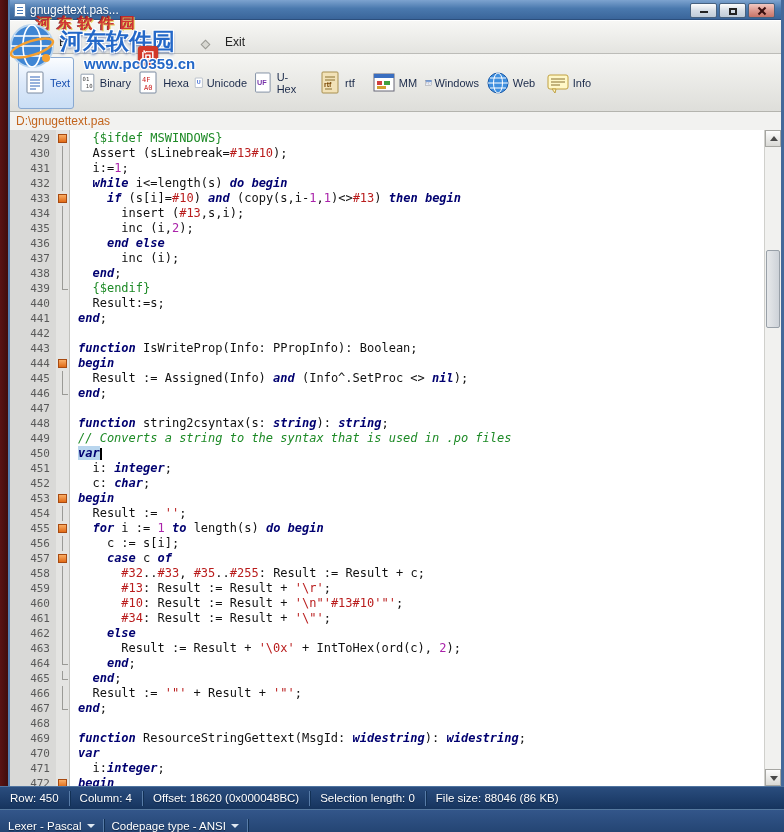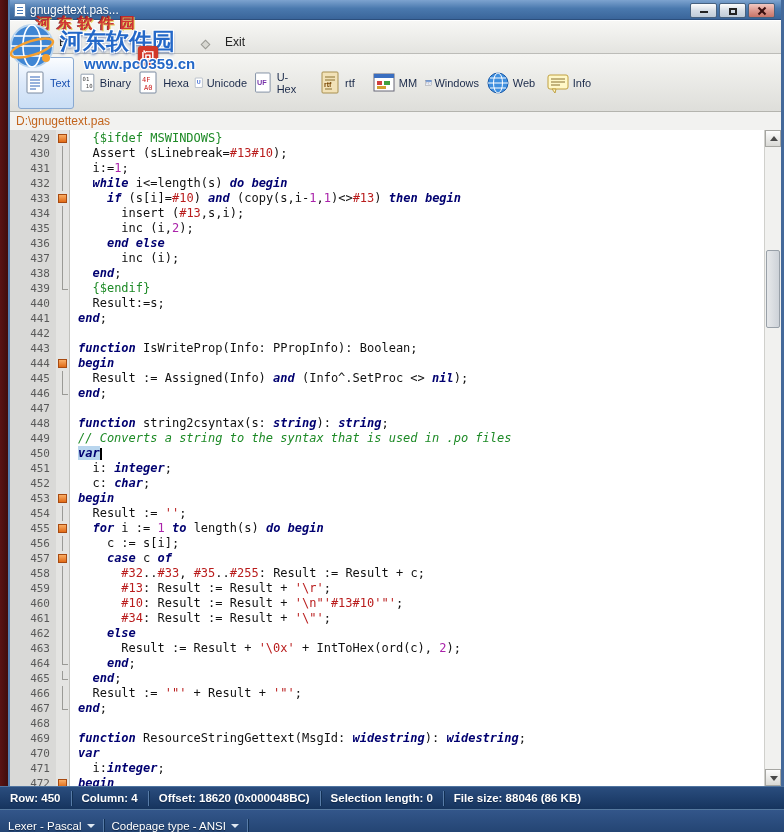--- a/index.html
+++ b/index.html
@@ -93,21 +93,21 @@
   .arr.up { top:5px; border-bottom:5px solid #4a4a4a; }
   .arr.down { top:6px; border-top:5px solid #4a4a4a; }
   .sb-thumb { position:absolute; left:1px; top:120px; width:14px; height:78px;
               background:linear-gradient(90deg,#e6e8ea,#cdd2d8); border:1px solid #98a0a8; border-radius:2px; }
 
   
   .statusbar { position:absolute; left:0; top:786px; width:784px; height:23px;
                background:linear-gradient(#2a4d7e,#16345e);
                border-top:1px solid #50749f; display:flex; align-items:center;
                color:#fff; font-size:11.5px; }
-  .seg { padding:0 10px; white-space:nowrap; text-shadow:0 1px 1px #0c2345;font-weight:bold; }
+  .seg { padding:0 10px; white-space:nowrap; text-shadow:0 1px 1px #0c2345; }
   .sb-div { width:1px; height:15px; background:#587ca8; box-shadow:1px 0 0 #123055; }
   .lexerbar { position:absolute; left:0; top:809px; width:784px; height:33px;
               background:linear-gradient(#33568a,#1d3d69);
               border-top:1px solid #56799f; display:flex; align-items:center;
               color:#fff; font-size:11.5px; }
   .lx { padding:0 8px; display:flex; align-items:center; gap:5px; white-space:nowrap;
         text-shadow:0 1px 1px #0c2345; }
   .dd-arrow { width:0; height:0; border-left:4px solid transparent; border-right:4px solid transparent;
               border-top:4px solid #dfe8f2; }
 

